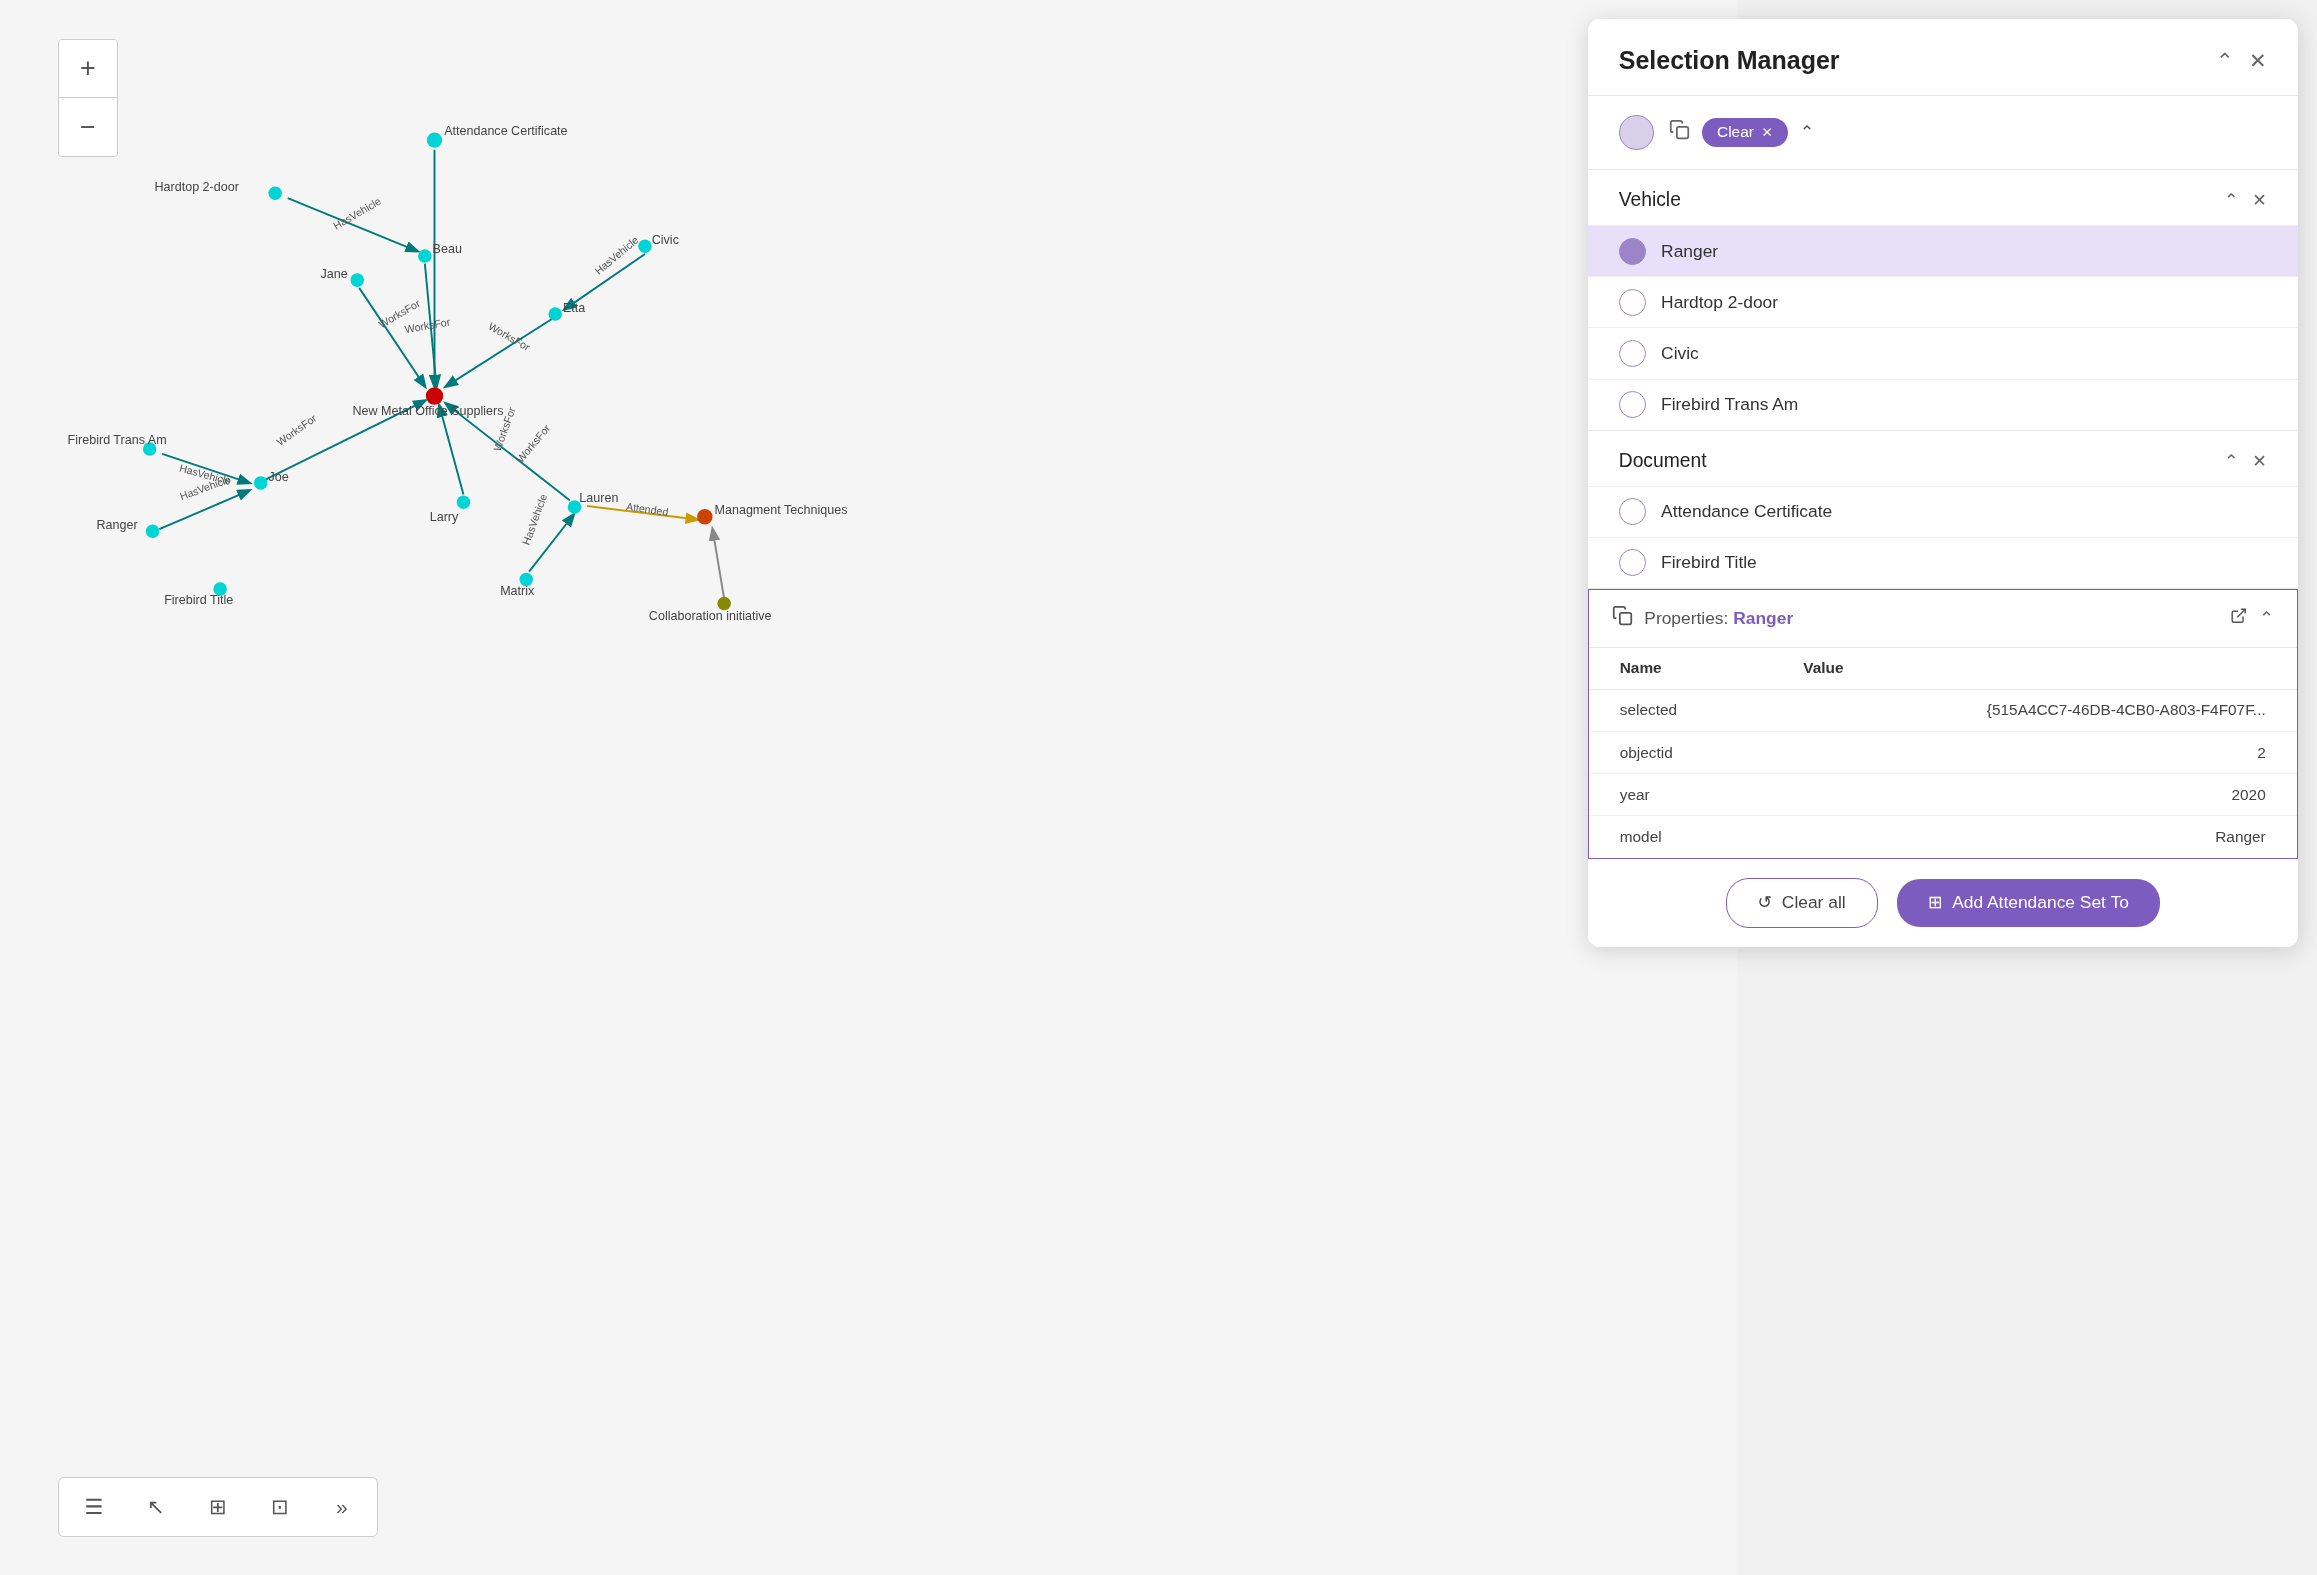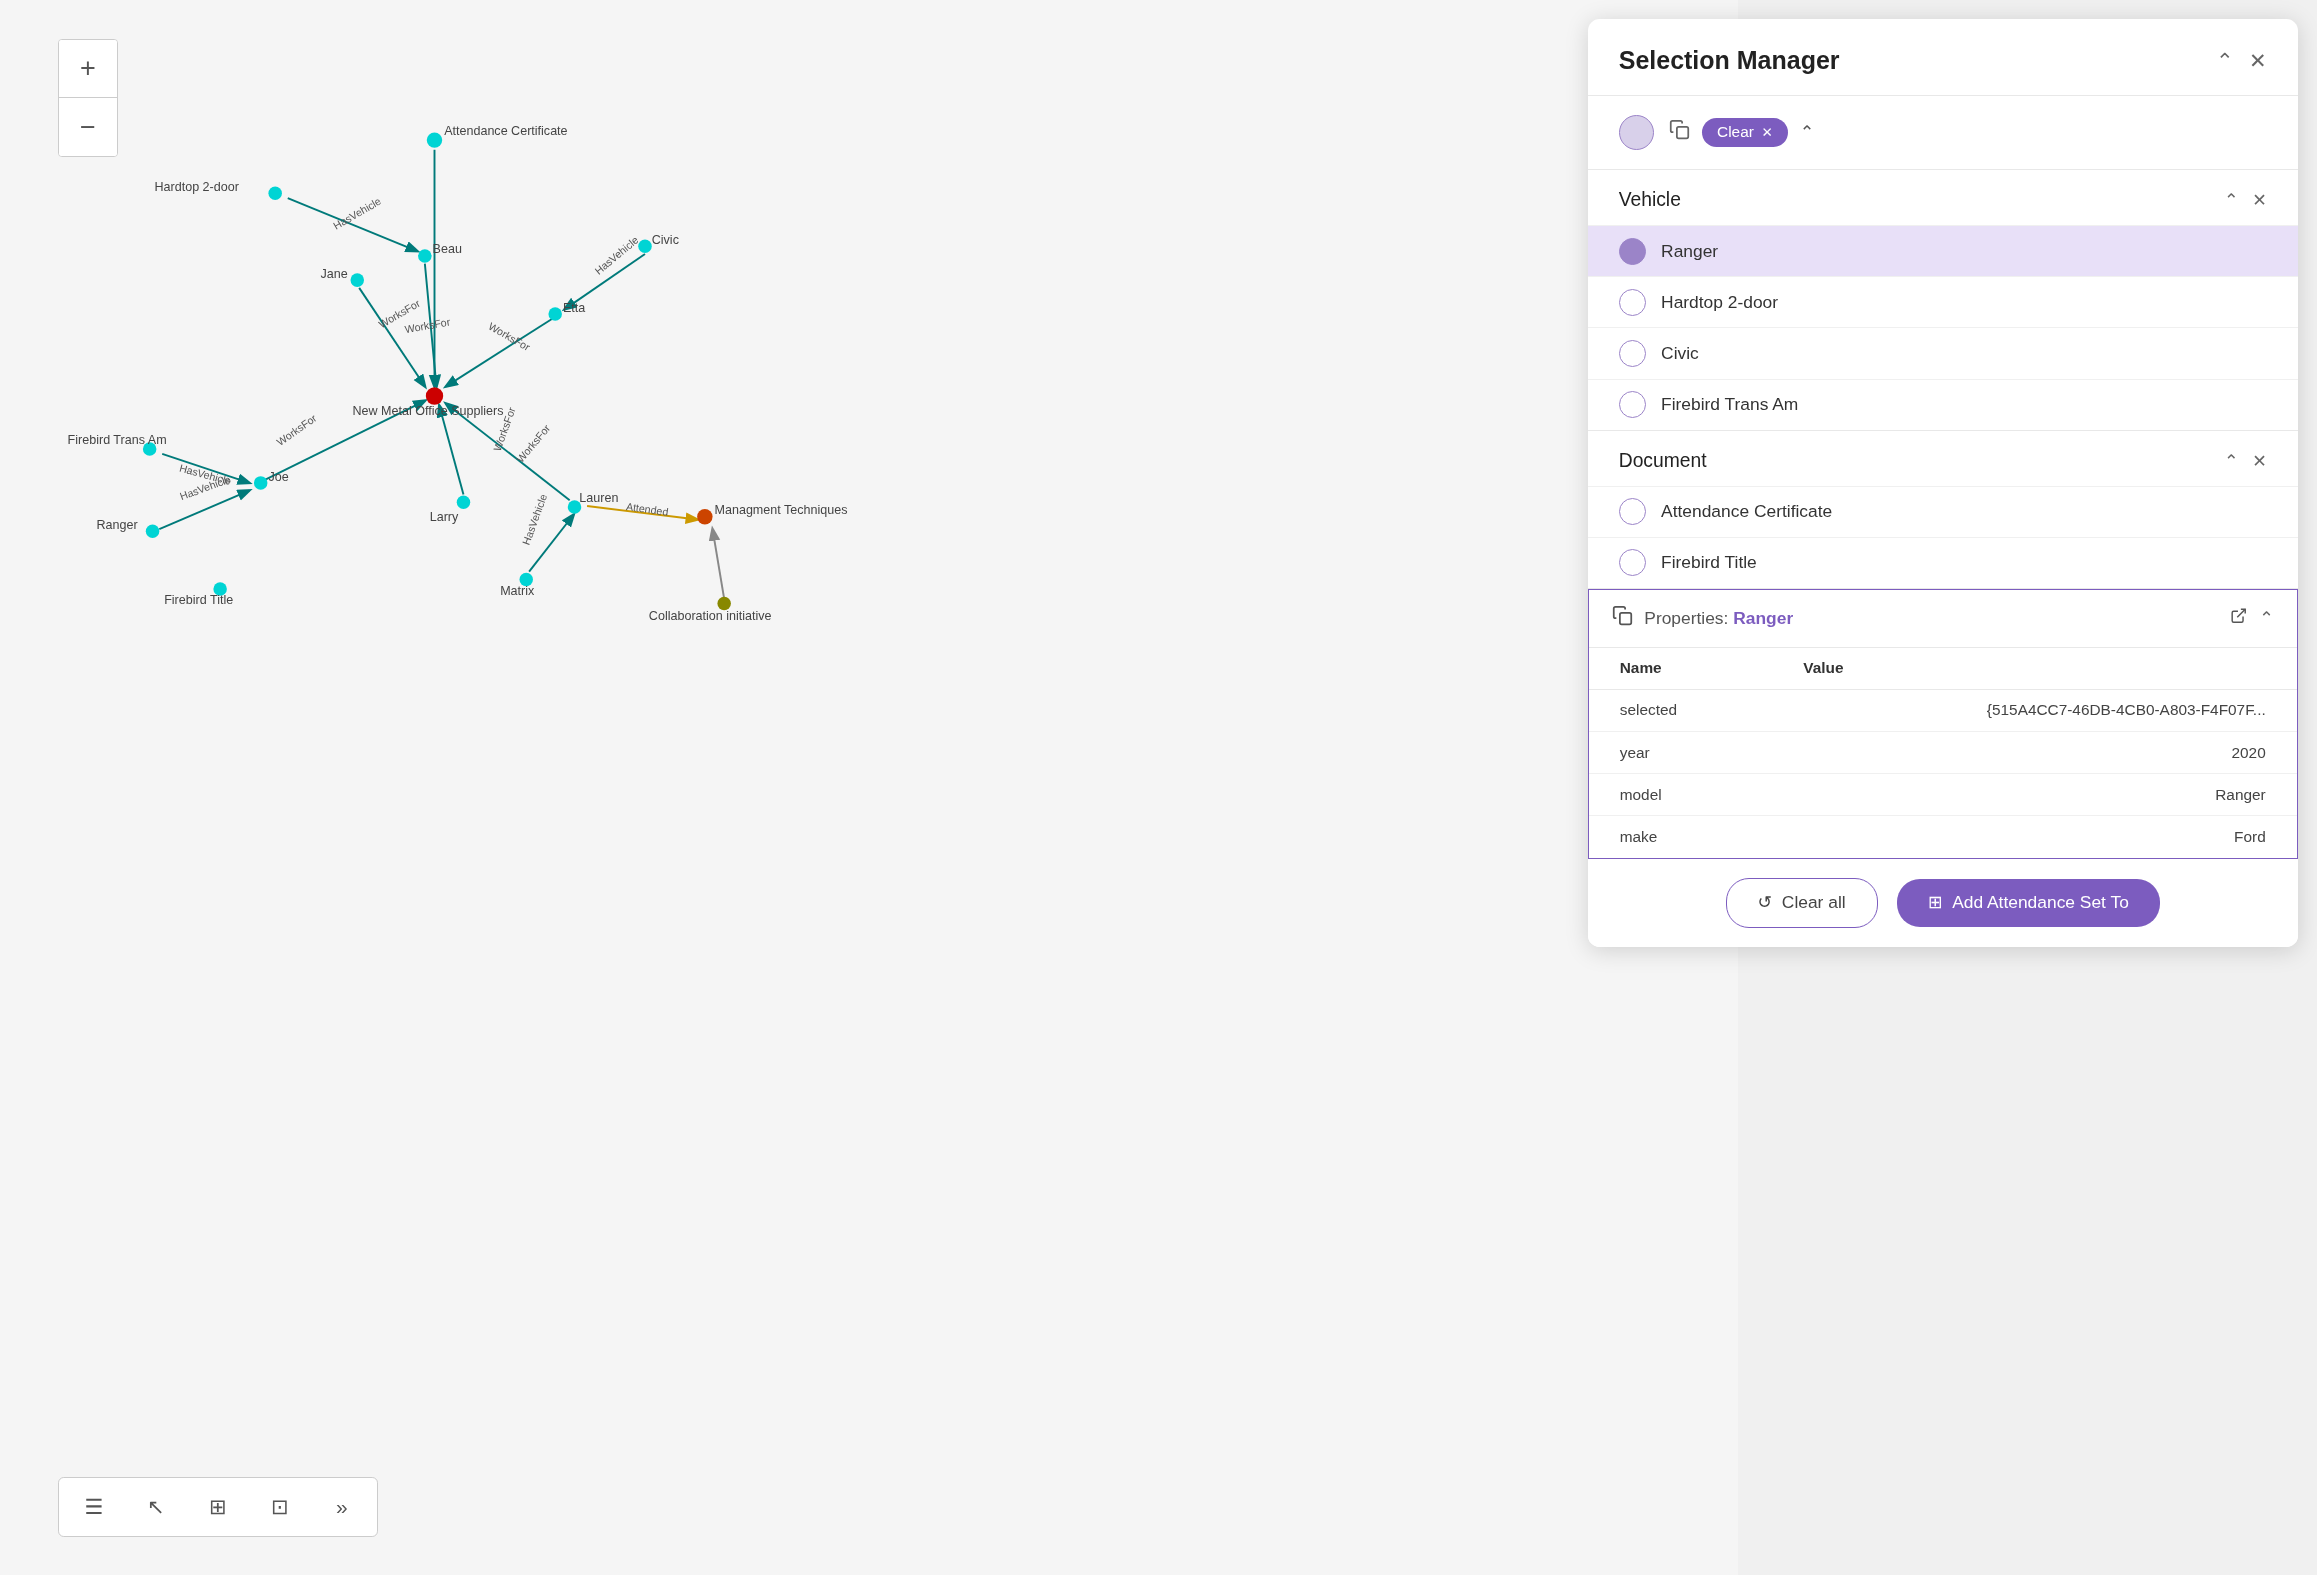--- a/index.html
+++ b/index.html
@@ -572,30 +572,30 @@
           <th>Name</th>
           <th>Value</th>
         </tr>
       </thead>
       <tbody id="properties-tbody">
         <tr>
           <td class="prop-name">selected</td>
           <td class="prop-value">{515A4CC7-46DB-4CB0-A803-F4F07F...</td>
         </tr>
         <tr>
+          <td class="prop-name">objectid</td>
+          <td class="prop-value">2</td>
+        </tr>
+        <tr>
           <td class="prop-name">year</td>
           <td class="prop-value">2020</td>
         </tr>
         <tr>
           <td class="prop-name">model</td>
           <td class="prop-value">Ranger</td>
-        </tr>
-        <tr>
-          <td class="prop-name">make</td>
-          <td class="prop-value">Ford</td>
         </tr>
       </tbody>
     </table>
   </div>
 
   <div id="panel-footer">
     <button id="clear-all-btn">
       <span style="font-size:17.4px;">↺</span>
       <span>Clear all</span>
     </button>

